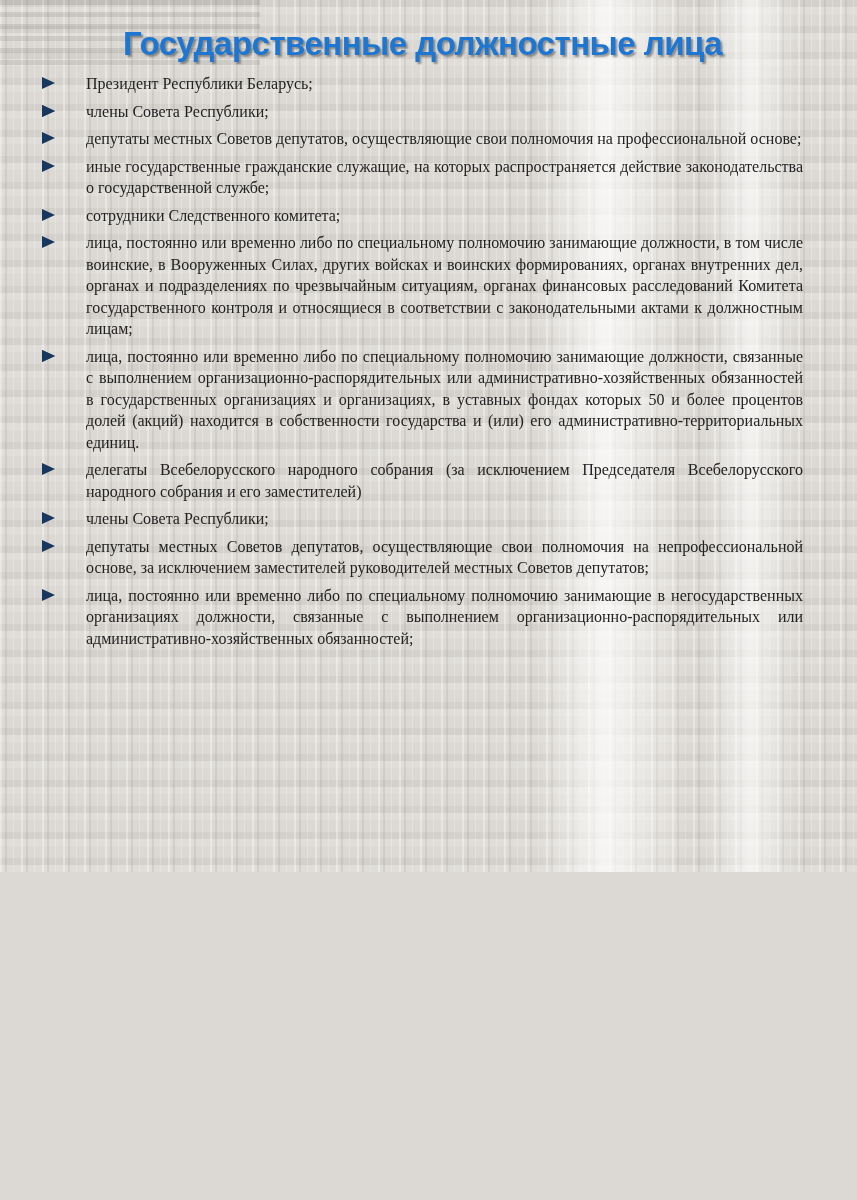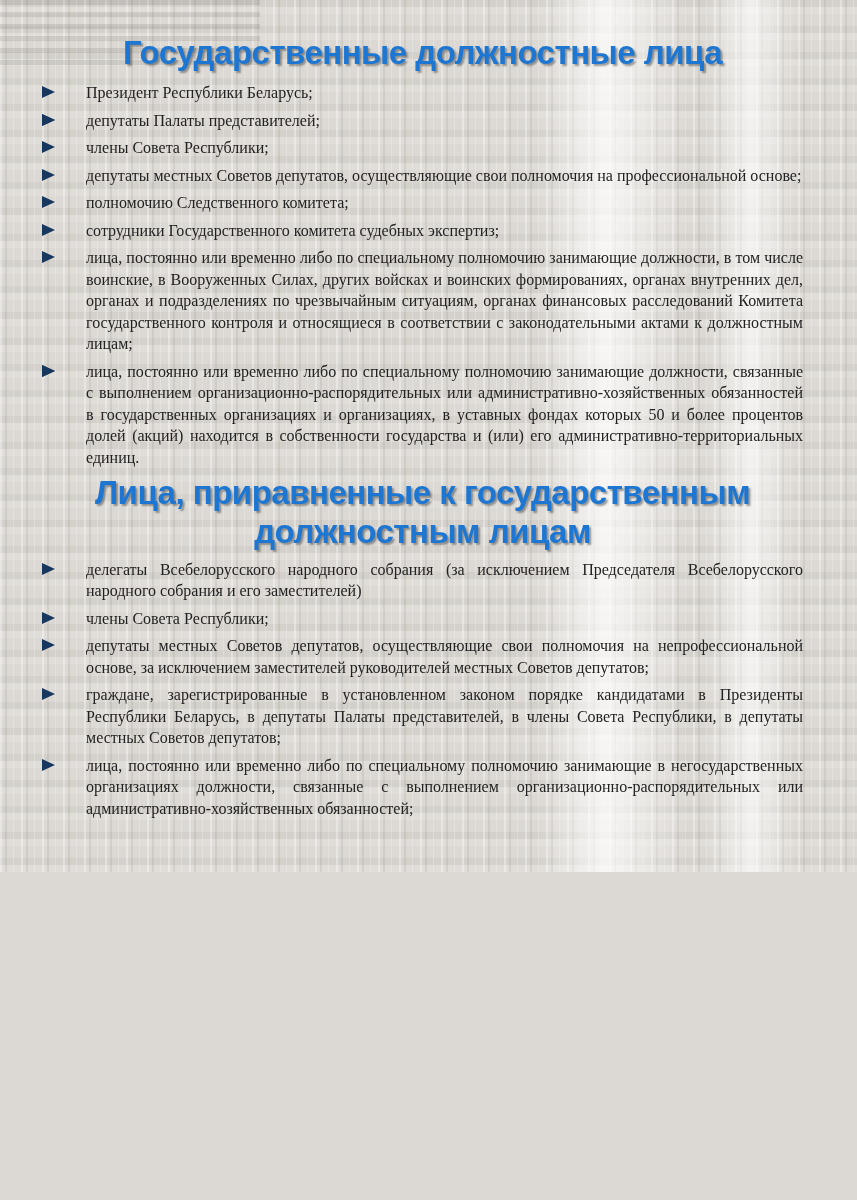--- a/index.html
+++ b/index.html
@@ -12,21 +12,21 @@
   html,body{width:857px;}
   body{
     font-family:"Liberation Sans","DejaVu Sans",sans-serif;
     color:var(--ink);
     background:var(--paper);
   }
   .slide{
     position:relative;
     width:857px;height:872px;
     overflow:hidden;
-    padding:34px 54px 10px 42px;
+    padding:25px 54px 10px 42px;
     background-color:var(--paper);
     background-image:
       linear-gradient(90deg, rgba(255,255,255,0) 0%, rgba(255,255,255,.75) 45%, rgba(255,255,255,0) 100%),
       linear-gradient(90deg, rgba(255,255,255,0) 0%, rgba(255,255,255,.65) 50%, rgba(255,255,255,0) 100%),
       repeating-linear-gradient(180deg, rgba(100,95,88,.16) 0 5px, rgba(100,95,88,0) 5px 12px),
       repeating-linear-gradient(90deg,
         rgba(255,255,255,.35) 0 2px, rgba(0,0,0,0) 2px 5px,
         rgba(118,112,104,.13) 5px 7px, rgba(0,0,0,0) 7px 13px,
         rgba(255,255,255,.22) 13px 14px, rgba(0,0,0,0) 14px 21px),
       repeating-linear-gradient(180deg,
@@ -72,32 +72,29 @@
 </style>
 </head>
 <body>
 
 <main class="slide">
   <h1 class="first">Государственные должностные лица</h1>
 
   <ul class="bullet-list">
       <li><span class="tri"></span><span>Президент Республики Беларусь;</span></li>
       <li><span class="tri"></span></li>
-      <li><span class="tri"></span><span>депутаты Палаты представителей;</span></li>
       <li><span class="tri"></span><span>члены Совета Республики;</span></li>
       <li><span class="tri"></span><span>депутаты местных Советов депутатов, осуществляющие свои полномочия на профессиональной основе;</span></li>
-      <li><span class="tri"></span><span>полномочию Следственного комитета;</span></li>
-      <li><span class="tri"></span><span>сотрудники Государственного комитета судебных экспертиз;</span></li>
+      <li><span class="tri"></span><span>иные государственные гражданские служащие, на которых распространяется действие законодательства о государственной службе;</span></li>
+      <li><span class="tri"></span><span>сотрудники Следственного комитета;</span></li>
       <li><span class="tri"></span><span>лица, постоянно или временно либо по специальному полномочию занимающие должности, в том числе воинские, в Вооруженных Силах, других войсках и воинских формированиях, органах внутренних дел, органах и подразделениях по чрезвычайным ситуациям, органах финансовых расследований Комитета государственного контроля и относящиеся в соответствии с законодательными актами к должностным лицам;</span></li>
       <li><span class="tri"></span></li>
       <li><span class="tri"></span><span>лица, постоянно или временно либо по специальному полномочию занимающие должности, связанные с выполнением организационно-распорядительных или административно-хозяйственных обязанностей в государственных организациях и организациях, в уставных фондах которых 50 и более процентов долей (акций) находится в собственности государства и (или) его административно-территориальных единиц.</span></li>
     </ul>
 
-  <h1 class="second">Лица, приравненные к государственным должностным лицам</h1>
 
   <ul class="bullet-list">
       <li><span class="tri"></span><span>делегаты Всебелорусского народного собрания (за исключением Председателя Всебелорусского народного собрания и его заместителей)</span></li>
       <li><span class="tri"></span><span>члены Совета Республики;</span></li>
       <li><span class="tri"></span><span>депутаты местных Советов депутатов, осуществляющие свои полномочия на непрофессиональной основе, за исключением заместителей руководителей местных Советов депутатов;</span></li>
-      <li><span class="tri"></span><span>граждане, зарегистрированные в установленном законом порядке кандидатами в Президенты Республики Беларусь, в депутаты Палаты представителей, в члены Совета Республики, в депутаты местных Советов депутатов;</span></li>
       <li><span class="tri"></span><span>лица, постоянно или временно либо по специальному полномочию занимающие в негосударственных организациях должности, связанные с выполнением организационно-распорядительных или административно-хозяйственных обязанностей;</span></li>
     </ul>
 </main>
 
 </body></html>

